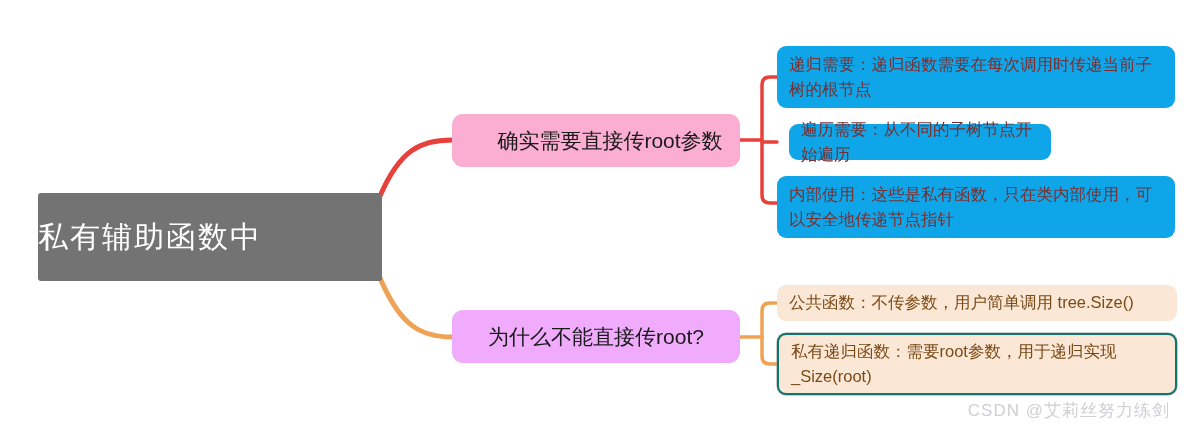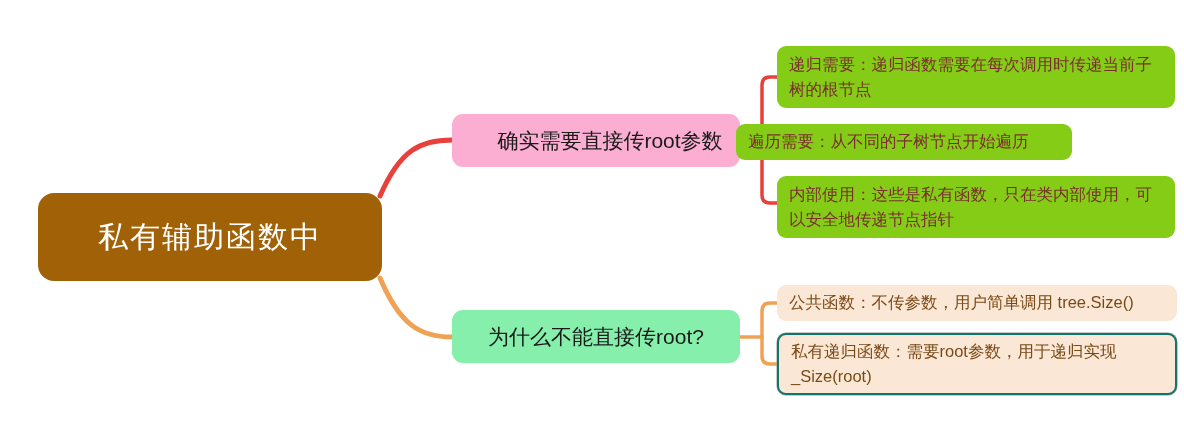--- a/index.html
+++ b/index.html
@@ -37,23 +37,23 @@
     display: flex;
     align-items: center;
   }
 
   
   .node-root {
     left: 38px;
     top: 193px;
     width: 344px;
     height: 88px;
-    background: #a16207;
-    border-radius: 16px;
-    justify-content: center;
+    background: #737373;
+    border-radius: 3px;
+    justify-content: flex-start;
   }
   .node-root .node-text {
     color: #ffffff;
     font-size: 30px;
     letter-spacing: 2px;
     line-height: 1.2;
     white-space: nowrap;
   }
 
   
@@ -72,21 +72,21 @@
     white-space: nowrap;
     margin-left: 28px;
   }
 
   
   .node-branch-green {
     left: 452px;
     top: 310px;
     width: 288px;
     height: 53px;
-    background: #86efac;
+    background: #f0abfc;
     border-radius: 11px;
     justify-content: center;
   }
   .node-branch-green .node-text {
     color: #1a1a1a;
     font-size: 21px;
     white-space: nowrap;
   }
 
   
@@ -97,41 +97,41 @@
     align-items: center;
     border-radius: 9px;
     padding: 6px 12px 7px 12px;
   }
   .leaf .node-text {
     font-size: 16.5px;
     line-height: 1.48;
   }
 
   .leaf-pink {
-    background: #84cc16;
+    background: #0ea5e9;
   }
   .leaf-pink .node-text {
     color: #7a2f2f;
   }
 
   .leaf-orange {
     background: #fbe7d5;
   }
   .leaf-orange .node-text {
     color: #7a4a16;
   }
 
   .leaf-selected {
     border: 2px solid #0f766e;
     box-shadow: 0 0 0 0.5px #9a9a9a;
   }
 
   
   #leaf-recursion-need { left: 777px; top: 46px;  width: 398px; height: 62px; }
-  #leaf-traversal-need { left: 736px; top: 124px; width: 336px; height: 36px; }
+  #leaf-traversal-need { left: 789px; top: 124px; width: 262px; height: 36px; }
   #leaf-internal-use   { left: 777px; top: 176px; width: 398px; height: 62px; }
   #leaf-public-func    { left: 777px; top: 285px; width: 400px; height: 36px; }
   #leaf-private-func   { left: 777px; top: 333px; width: 400px; height: 62px; }
 
   
   .watermark {
     position: absolute;
     right: 14px;
     bottom: 4px;
     color: #cfcfd4;
@@ -185,14 +185,15 @@
   </div>
 
   <div class="leaf leaf-orange" id="leaf-public-func">
     <span class="node-text">公共函数：不传参数，用户简单调用 tree.Size()</span>
   </div>
 
   <div class="leaf leaf-orange leaf-selected" id="leaf-private-func">
     <span class="node-text">私有递归函数：需要root参数，用于递归实现 _Size(root)</span>
   </div>
 
+  <div class="watermark">CSDN @艾莉丝努力练剑</div>
 
 </div>
 
 </body></html>

